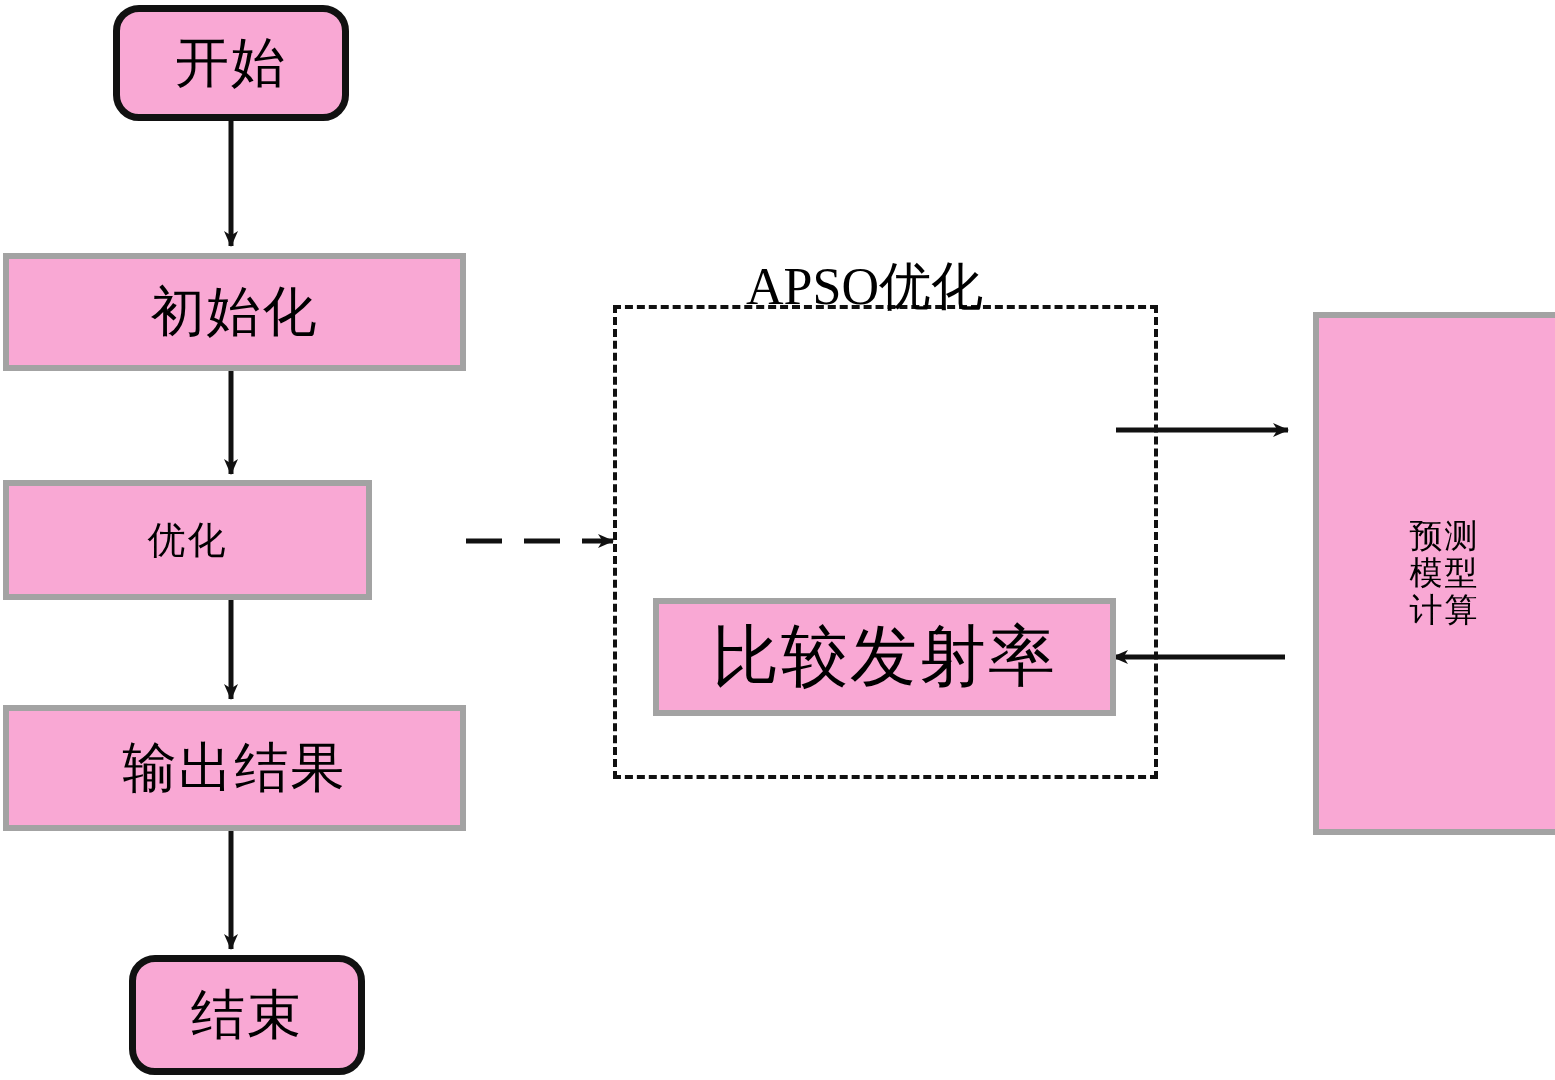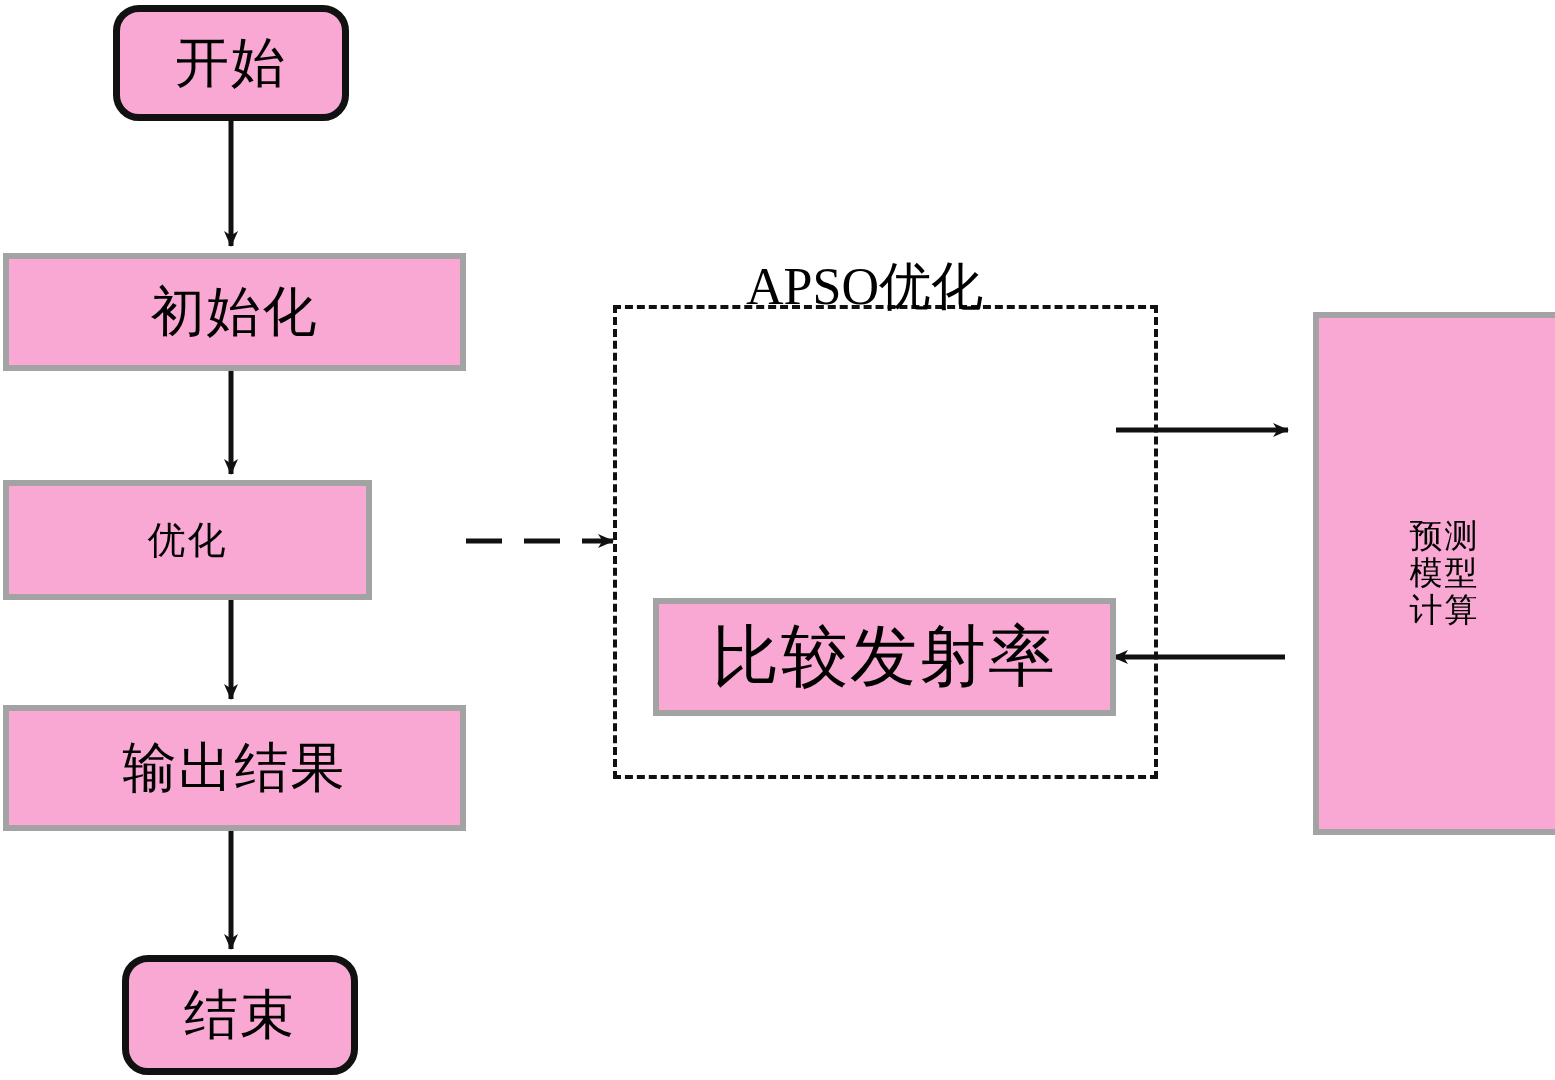--- a/index.html
+++ b/index.html
@@ -60,21 +60,21 @@
   .cn {
     font-family: "DejaVu Serif", "Liberation Serif", serif;
     font-weight: 500;
     letter-spacing: 2px;
   }
   
   #node-start      { left: 113px; top: 5px;   width: 236px; height: 116px; font-size: 54px; }
   #node-init       { left: 3px;   top: 253px; width: 463px; height: 118px; font-size: 54px; }
   #node-optimize   { left: 3px;   top: 480px; width: 369px; height: 120px; font-size: 38px; text-align: right; }
   #node-output     { left: 3px;   top: 705px; width: 463px; height: 126px; font-size: 54px; }
-  #node-end        { left: 122px; top: 955px; width: 236px; height: 120px; font-size: 54px; }
+  #node-end        { left: 129px; top: 955px; width: 236px; height: 120px; font-size: 54px; }
   #group-apso      { left: 613px; top: 305px; width: 545px; height: 474px; }
   #group-apso-title{ left: 746px; top: 232px; font-size: 52px; margin-top: 20px; }
   #node-update     { left: 653px; top: 368px; width: 463px; height: 120px; font-size: 50px; }
   #node-compare    { left: 653px; top: 598px; width: 463px; height: 118px; font-size: 67px; }
   #node-predict    { left: 1285px;top: 312px; width: 263px; height: 523px; font-size: 33px; margin-left: 28px; }
   #node-predict .stack { display: block; }
 </style>
 </head>
 <body>
 

